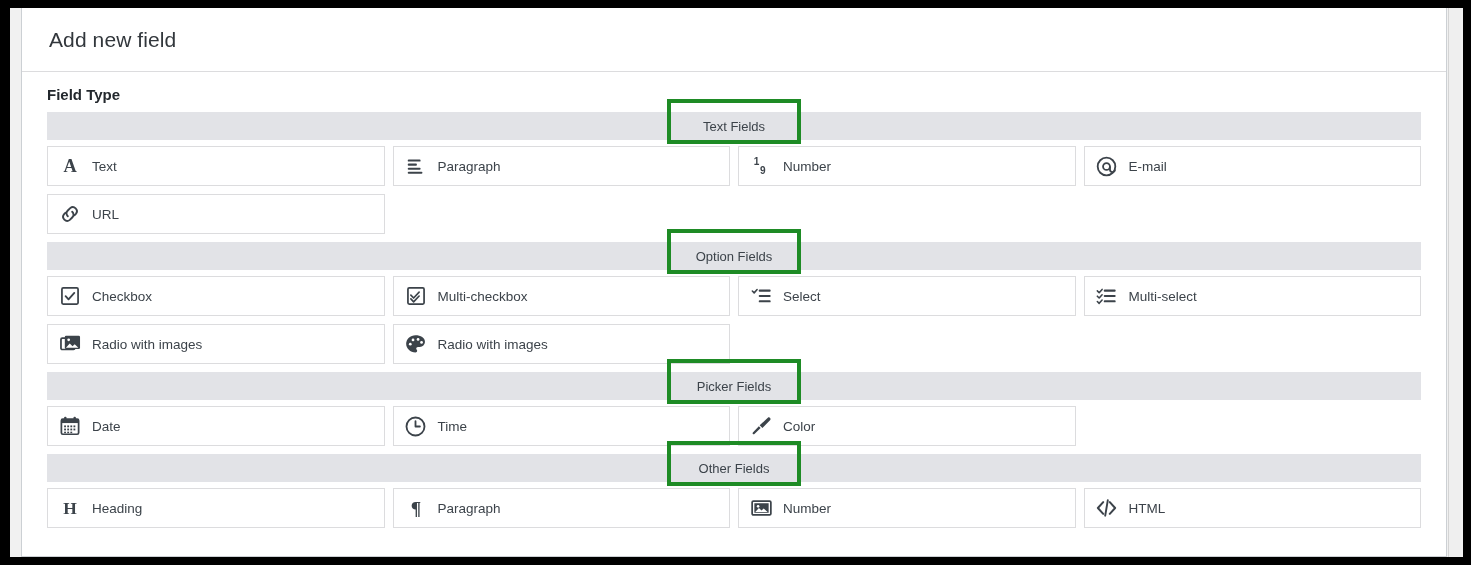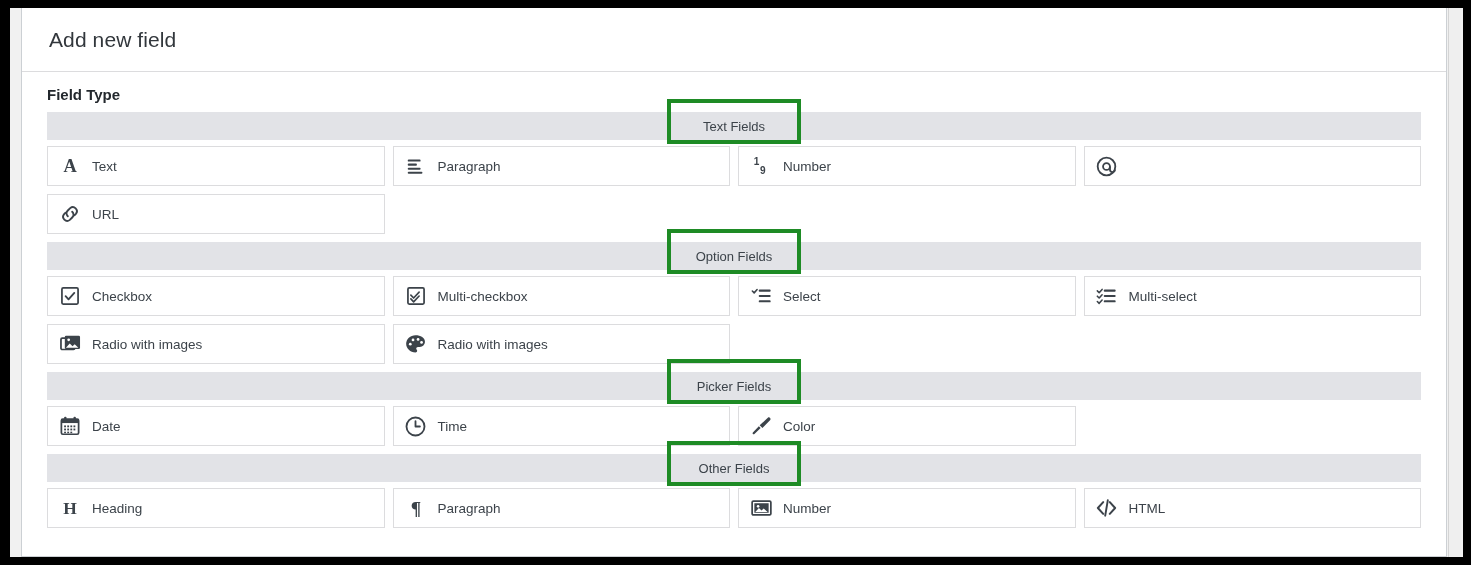--- a/index.html
+++ b/index.html
@@ -199,20 +199,21 @@
               </div>
               <div class="tile">
                 <div class="tile-inner">
                   <span class="tile-icon">
                     <svg width="23" height="23" viewBox="0 0 24 24">
                       <circle cx="12" cy="12" r="9.2" fill="none" stroke="#3c434a" stroke-width="1.9"></circle>
                       <circle cx="12" cy="12" r="3.6" fill="none" stroke="#3c434a" stroke-width="1.9"></circle>
                       <path d="M15.6 12 v3.2 a2.6 2.6 0 0 0 5.2 0" fill="none" stroke="#3c434a" stroke-width="1.9"></path>
                     </svg>
                   </span>
+                  <span class="tile-label">E-mail</span>
                 </div>
               </div>
               <div class="tile">
                 <div class="tile-inner">
                   <span class="tile-icon">
                     <svg width="22" height="22" viewBox="0 0 24 24">
                       <path d="M9.6 14.4 a4.4 4.4 0 0 1 0-6.2 l2.6-2.6 a4.4 4.4 0 0 1 6.2 6.2 l-1.6 1.6" fill="none" stroke="#3c434a" stroke-width="2.1" stroke-linecap="round"></path>
                       <path d="M14.4 9.6 a4.4 4.4 0 0 1 0 6.2 l-2.6 2.6 a4.4 4.4 0 0 1-6.2-6.2 l1.6-1.6" fill="none" stroke="#3c434a" stroke-width="2.1" stroke-linecap="round"></path>
                     </svg>
                   </span>

